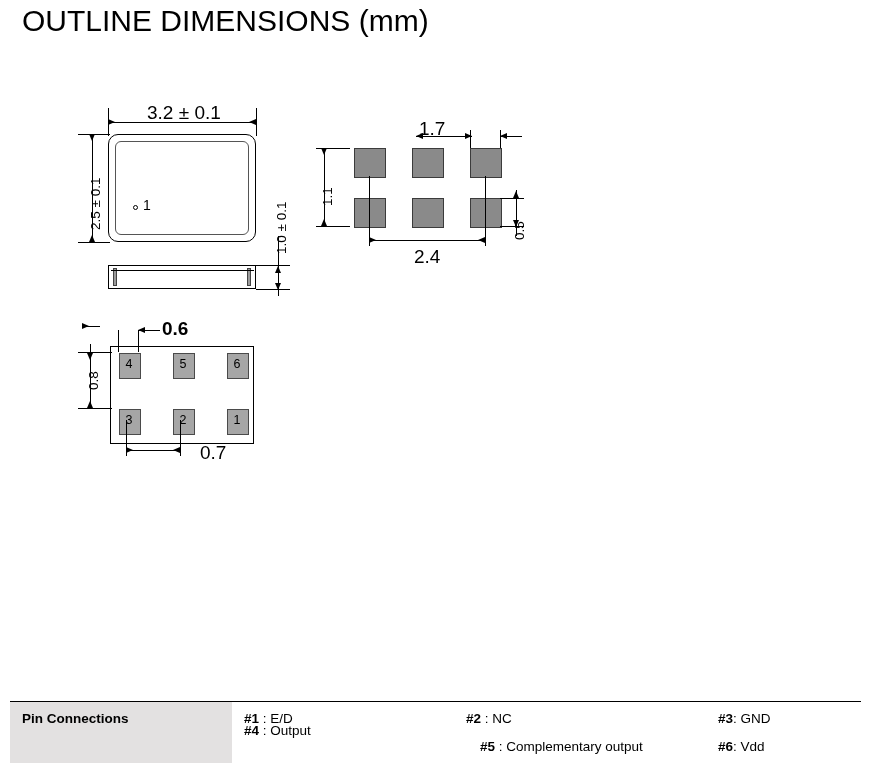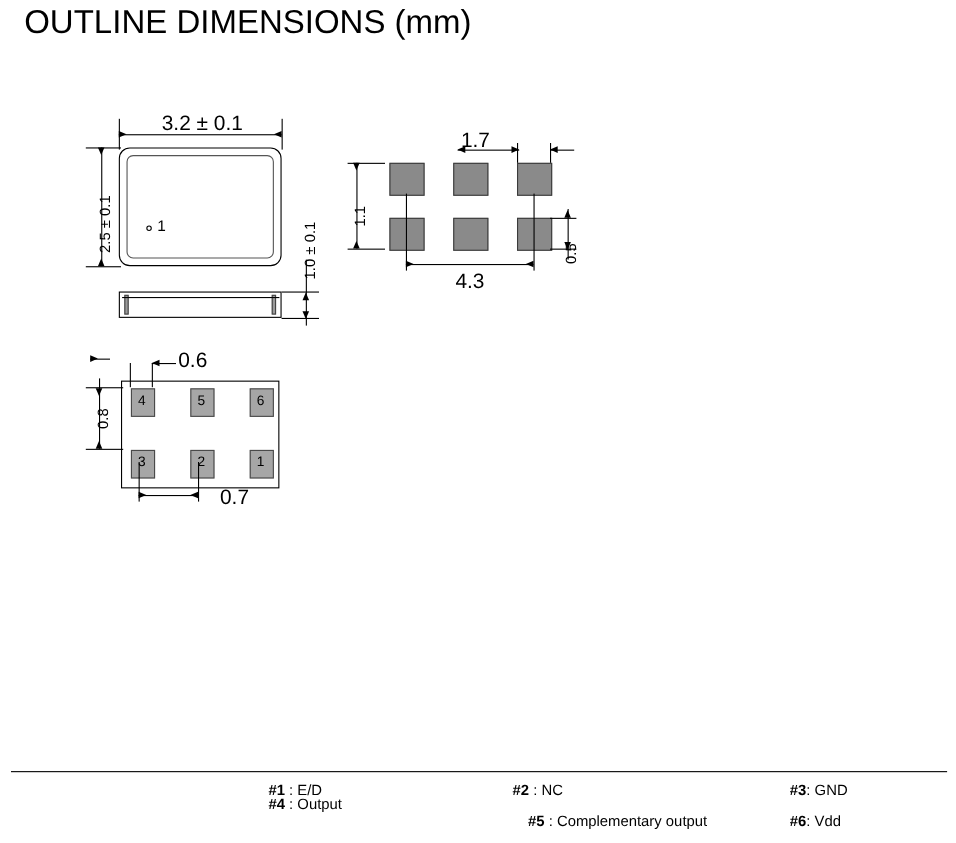--- a/index.html
+++ b/index.html
@@ -234,21 +234,21 @@
   <div class="hline" style="left:160px; top:96px; width:24px;"></div>
   <div class="arrow-u" style="left:172.5px; top:61px;"></div>
   <div class="arrow-d" style="left:172.5px; top:90px;"></div>
   <div class="lbl-v" style="left:172px; top:110px;">0.5</div>
 
   <div class="vline" style="left:29px; top:46px; height:70px;"></div>
   <div class="vline" style="left:145px; top:46px; height:70px;"></div>
   <div class="hline" style="left:29px; top:110px; width:116px;"></div>
   <div class="arrow-r" style="left:29px; top:106.5px;"></div>
   <div class="arrow-l" style="left:138px; top:106.5px;"></div>
-  <div class="lbl" style="left:74px; top:116px;">4.3</div>
+  <div class="lbl" style="left:74px; top:116px;">2.4</div>
 </div>
 
 <div id="bottom-view">
   <div class="pad-light" style="left:8px; top:6px; width:20px; height:24px;"></div>
   <div class="pad-light" style="left:62px; top:6px; width:20px; height:24px;"></div>
   <div class="pad-light" style="left:116px; top:6px; width:20px; height:24px;"></div>
   <div class="pad-light" style="left:8px; top:62px; width:20px; height:24px;"></div>
   <div class="pad-light" style="left:62px; top:62px; width:20px; height:24px;"></div>
   <div class="pad-light" style="left:116px; top:62px; width:20px; height:24px;"></div>
 
@@ -260,21 +260,21 @@
   <div class="pin-num" style="left:116px; top:66px; width:20px;">1</div>
 </div>
 
 <div class="dwg">
   <div class="vline" style="left:118px; top:330px; height:22px;"></div>
   <div class="vline" style="left:138px; top:330px; height:22px;"></div>
   <div class="hline" style="left:138px; top:330px; width:22px;"></div>
   <div class="arrow-l" style="left:138px; top:326.5px;"></div>
   <div class="hline" style="left:82px; top:326px; width:18px;"></div>
   <div class="arrow-r" style="left:82px; top:322.5px;"></div>
-  <div class="lbl" style="left:162px; top:318px;">0.6</div>
+  <div class="lbl" style="left:162px; top:318px;font-weight:bold;">0.6</div>
 </div>
 
 <div class="dwg">
   <div class="vline" style="left:90px; top:344px; height:64px;"></div>
   <div class="hline" style="left:78px; top:352px; width:34px;"></div>
   <div class="hline" style="left:78px; top:408px; width:34px;"></div>
   <div class="arrow-d" style="left:86.5px; top:353px;"></div>
   <div class="arrow-u" style="left:86.5px; top:401px;"></div>
   <div class="lbl-v" style="left:86px; top:390px;">0.8</div>
 </div>
@@ -283,20 +283,23 @@
   <div class="vline" style="left:126px; top:420px; height:36px;"></div>
   <div class="vline" style="left:180px; top:420px; height:36px;"></div>
   <div class="hline" style="left:126px; top:450px; width:54px;"></div>
   <div class="arrow-r" style="left:126px; top:446.5px;"></div>
   <div class="arrow-l" style="left:173px; top:446.5px;"></div>
   <div class="lbl" style="left:200px; top:442px;">0.7</div>
 </div>
 
 <div id="pin-table">
   <div id="pin-table-rule-top"></div>
+  <div id="pin-label-cell">
+    <div id="pin-connections-label">Pin Connections</div>
+  </div>
 
   <div class="pin-entry" style="left:234px; top:10px;">
     <b>#1</b><span> : </span><span>E/D</span>
   </div>
   <div class="pin-entry" style="left:456px; top:10px;">
     <b>#2</b><span> : </span><span>NC</span>
   </div>
   <div class="pin-entry" style="left:708px; top:10px;">
     <b>#3</b><span>: </span><span>GND</span>
   </div>

